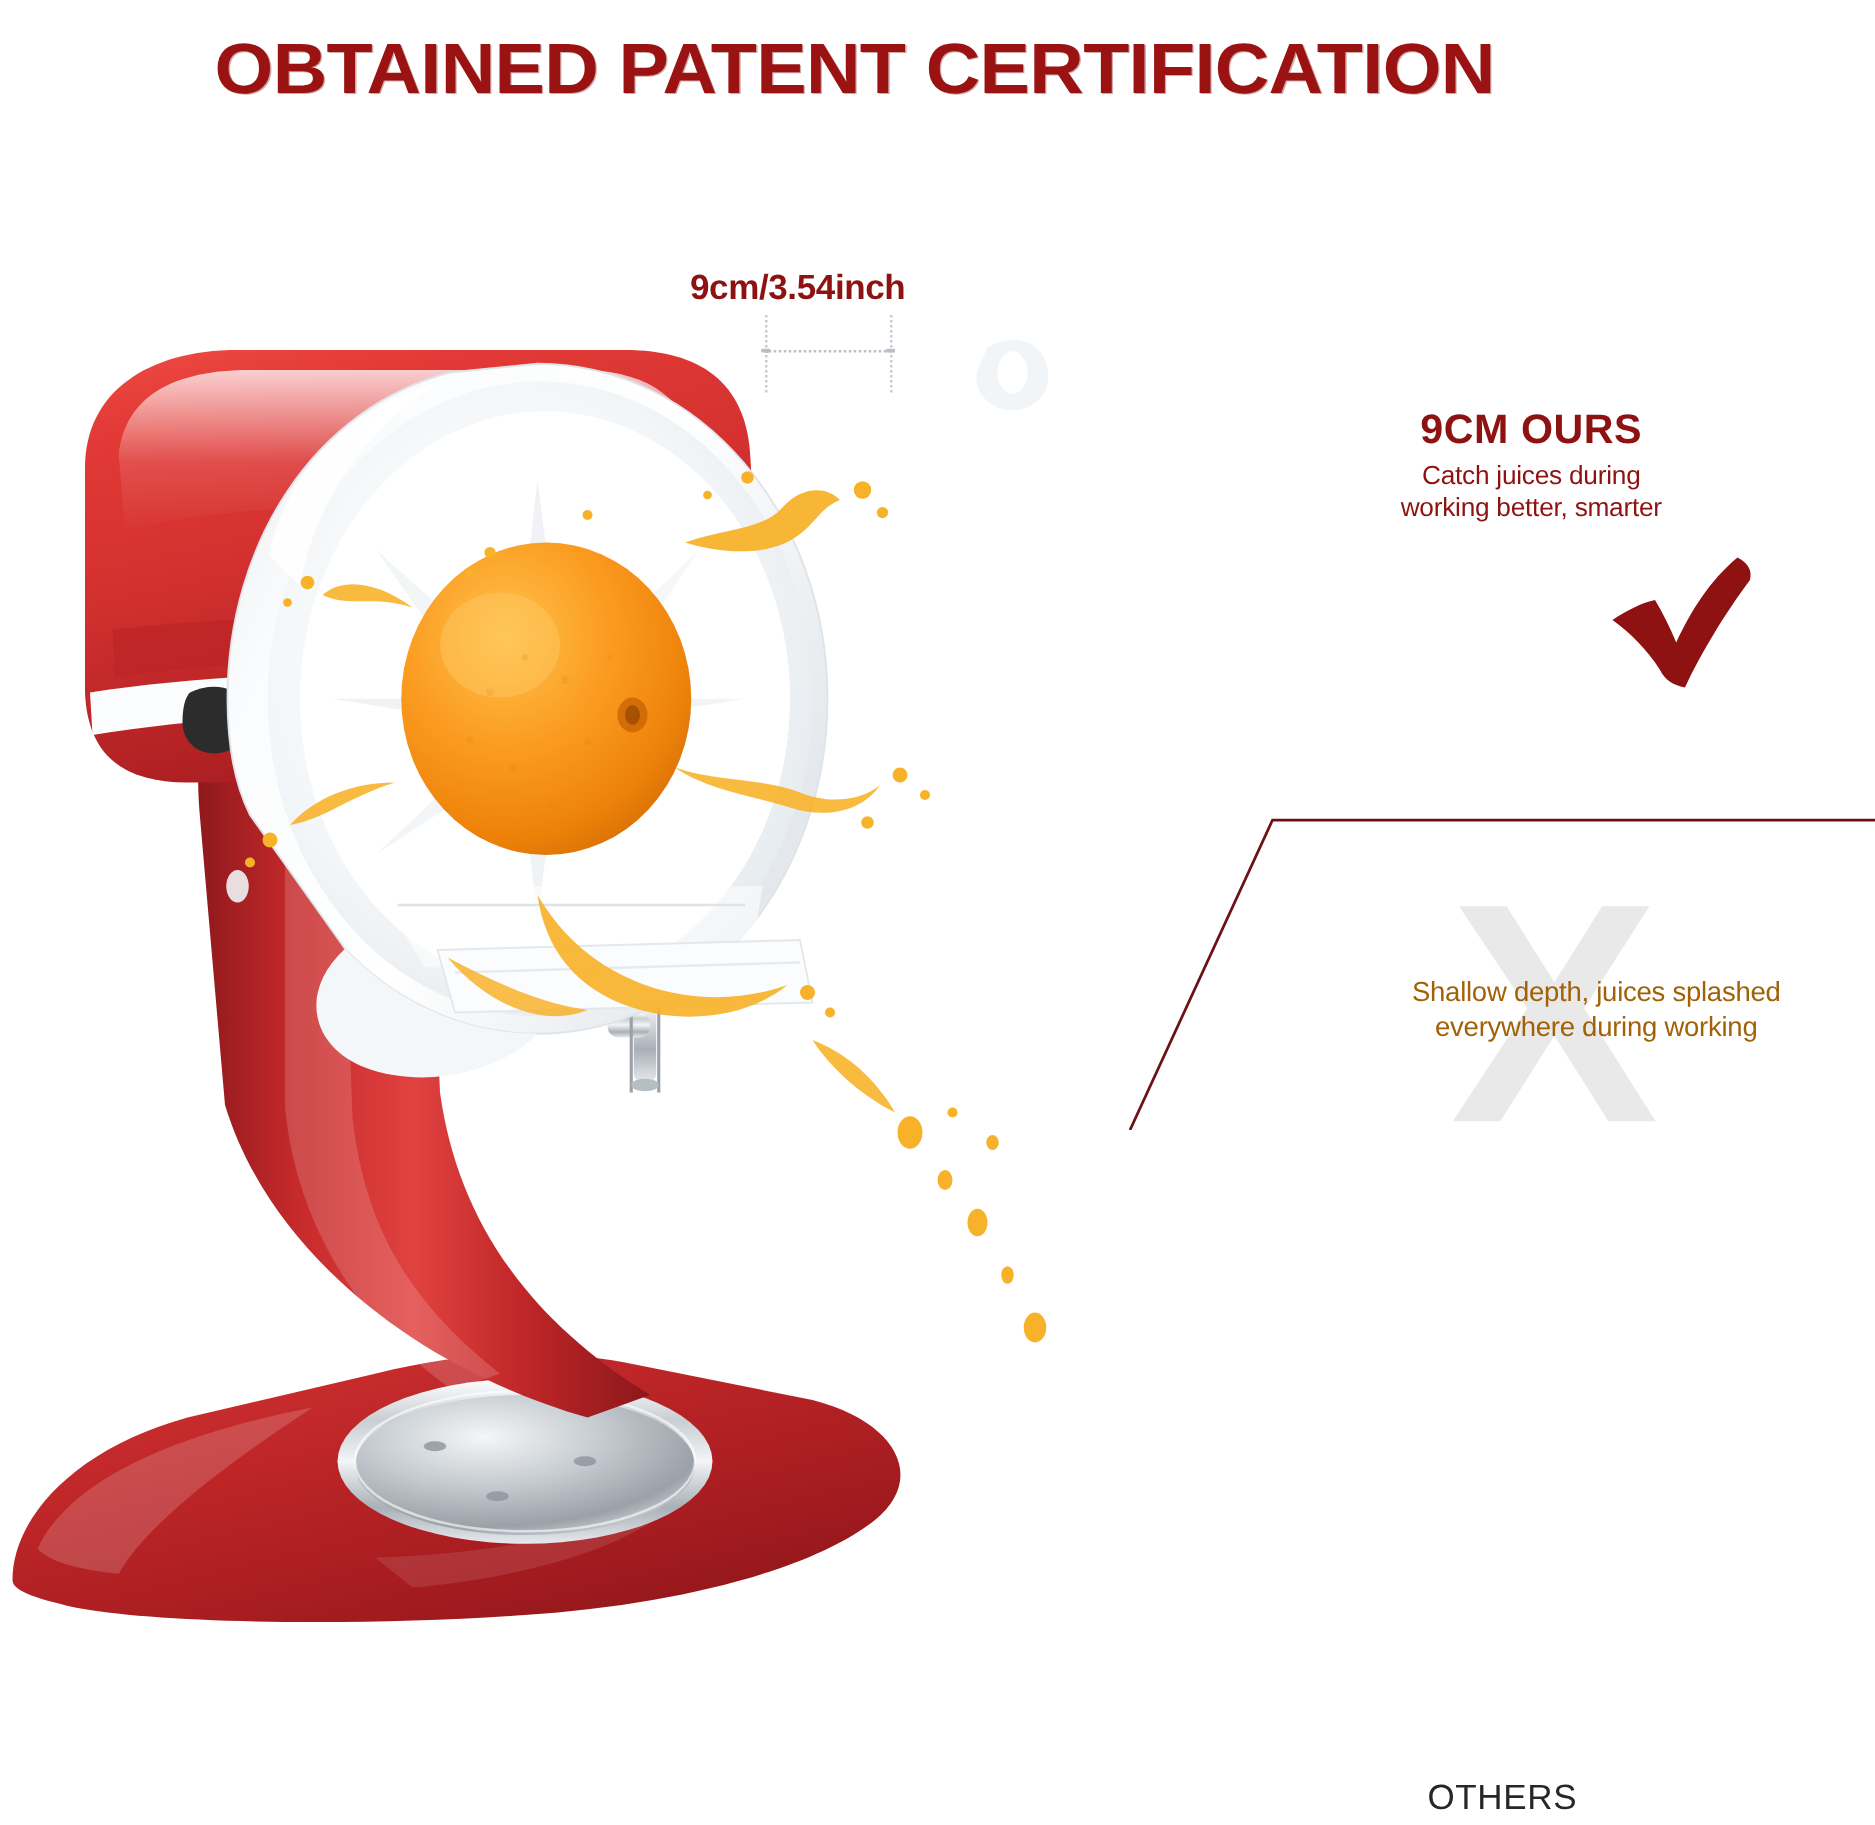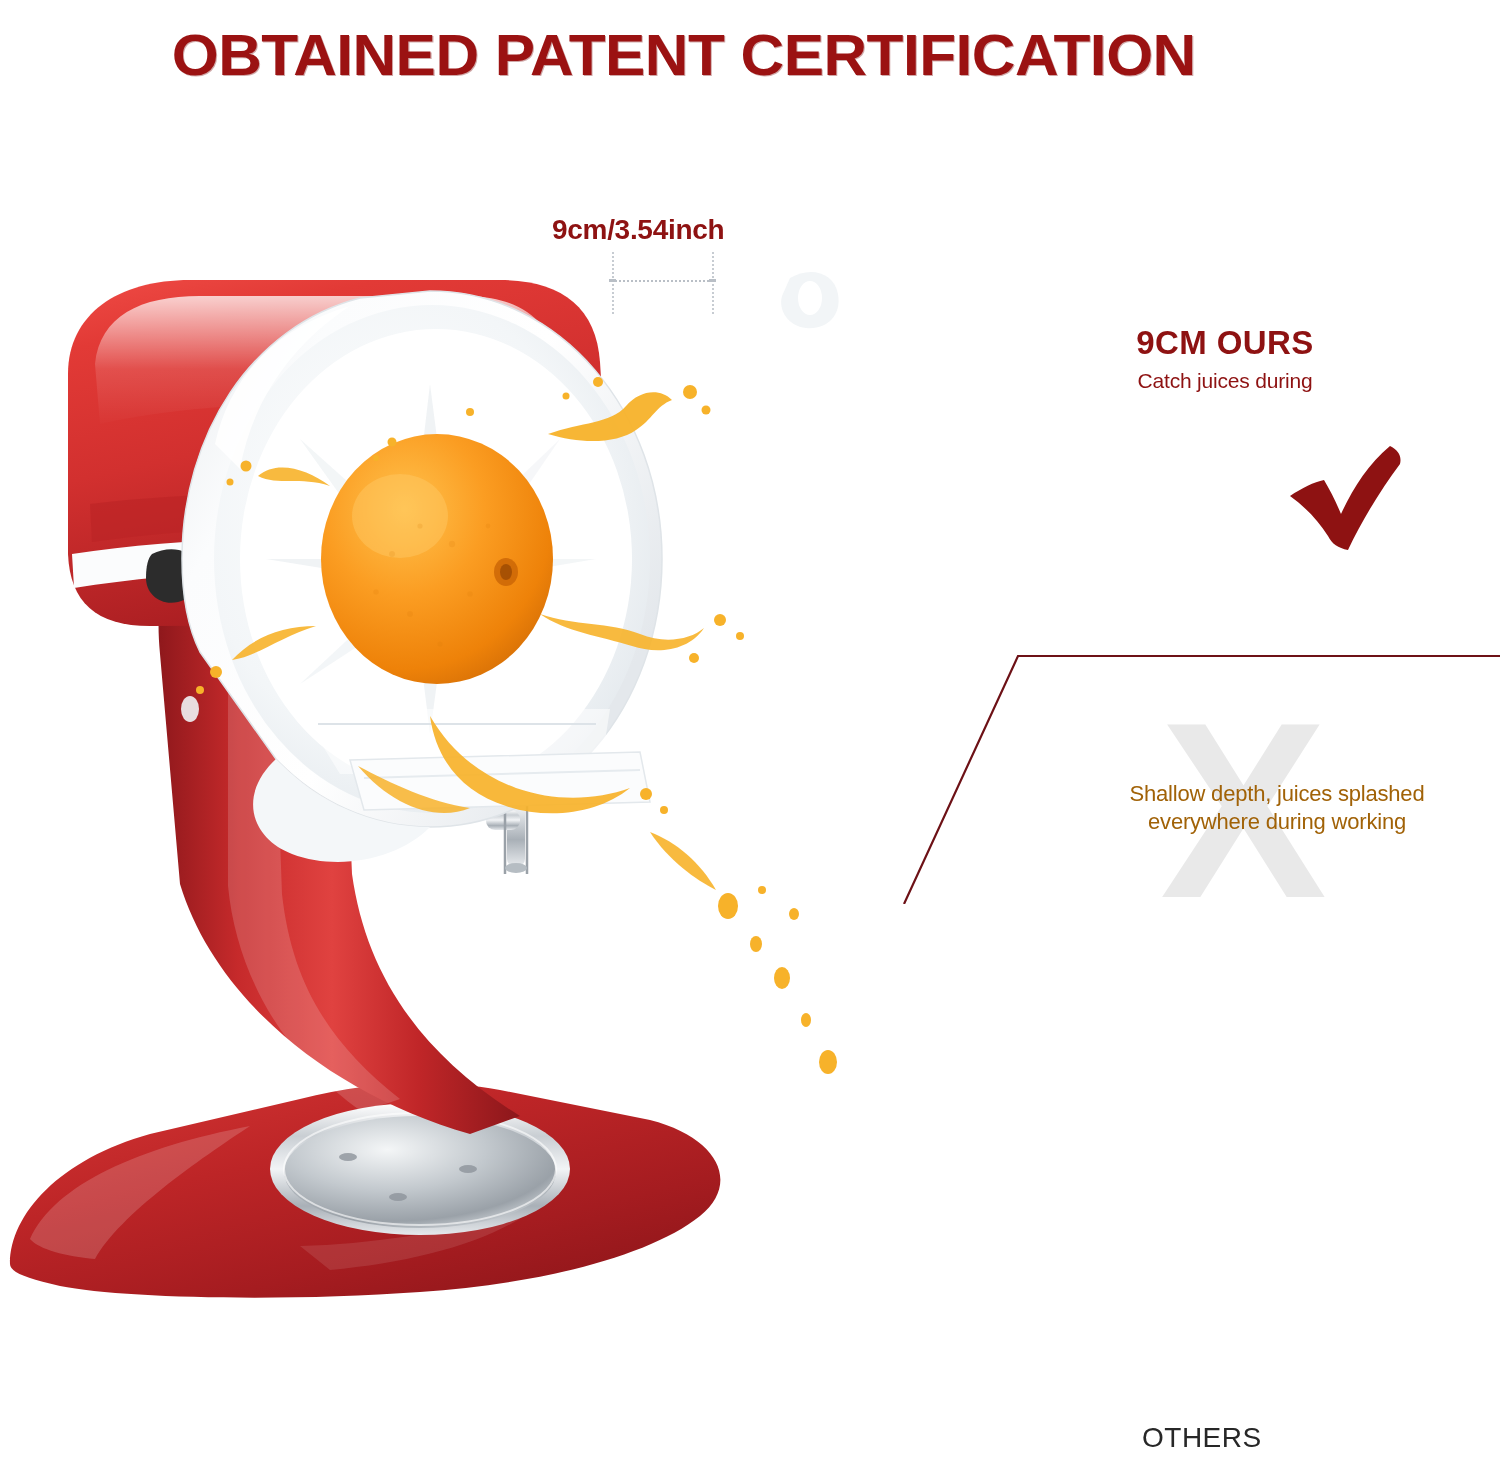--- a/index.html
+++ b/index.html
@@ -383,20 +383,21 @@
   <div class="dim-label">9cm/3.54inch</div>
   <div class="dim-v left"></div>
   <div class="dim-v right"></div>
   <div class="dim-h"></div>
   <div class="dim-cap l"></div>
   <div class="dim-cap r"></div>
 
   <div class="feature">
     <div class="head">9CM OURS</div>
     <div class="sub">Catch juices during</div>
+    <div class="sub">working better, smarter</div>
   </div>
 
   <div class="check">
     <svg viewBox="0 0 120 108" xmlns="http://www.w3.org/2000/svg">
       <path d="M 4 52 C 16 44 28 38 38 36 C 44 46 50 58 55 70
                C 66 46 82 20 104 2 C 112 6 116 12 114 20
                C 96 44 76 76 62 106 C 52 104 46 100 42 92
                C 32 76 18 62 4 52 Z" fill="#8e1212"></path>
     </svg>
   </div>

